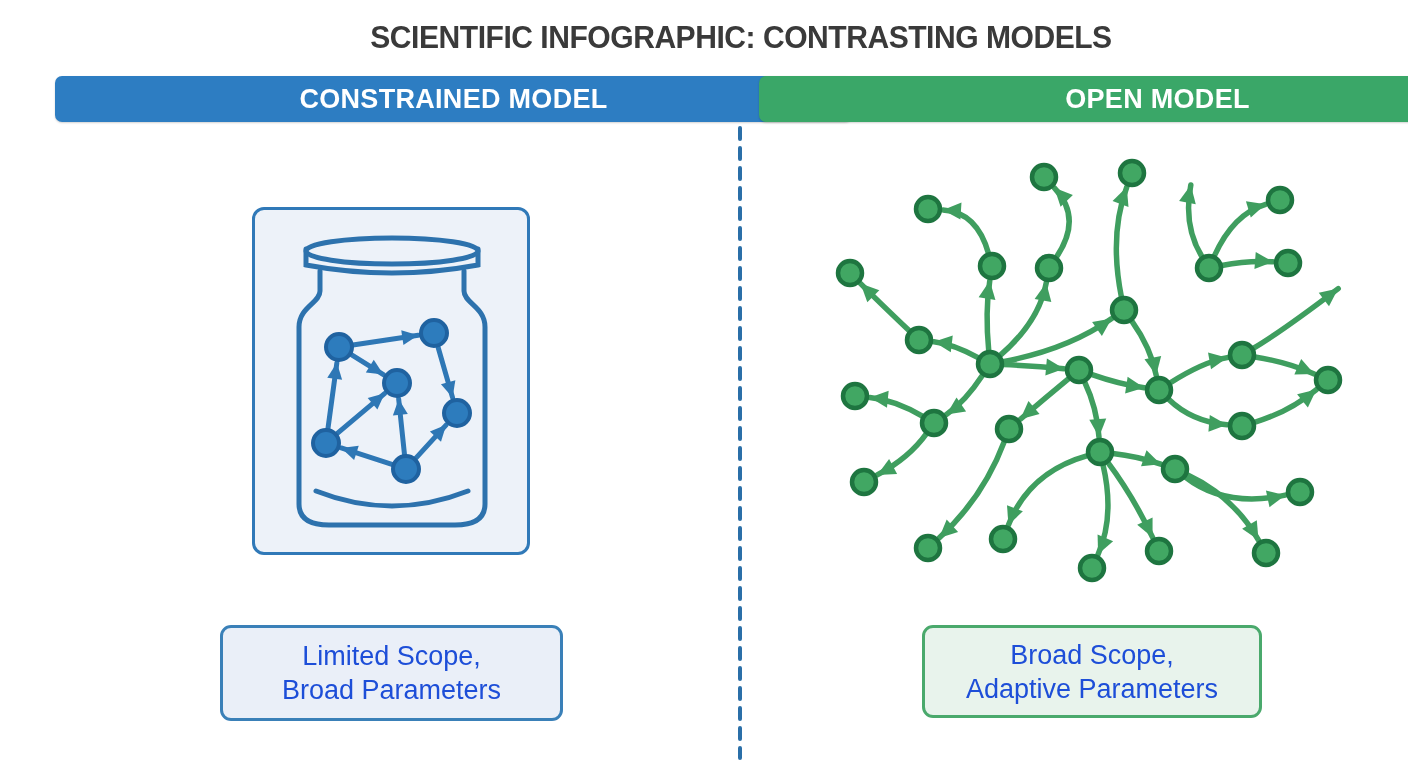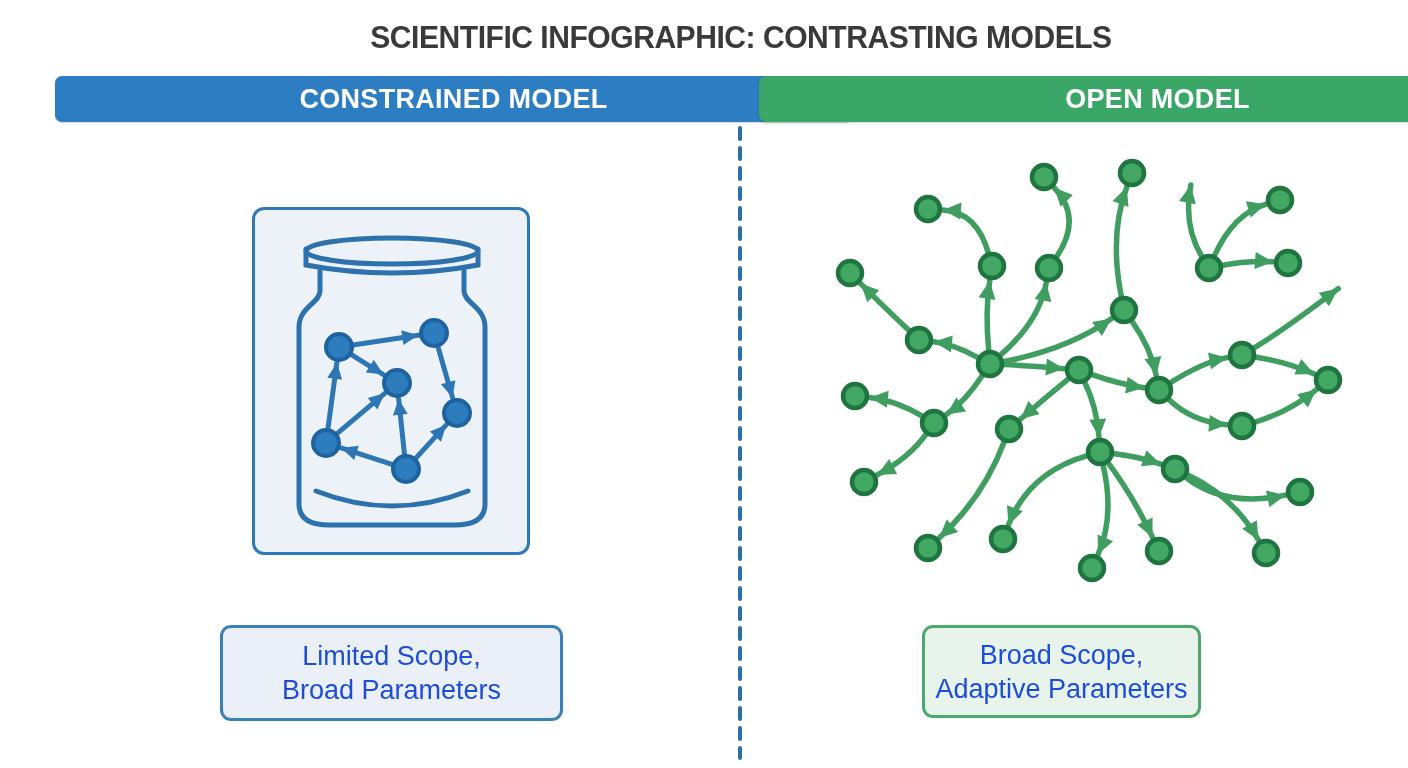--- a/index.html
+++ b/index.html
@@ -28,21 +28,21 @@
   .label-box{
     position:absolute;top:625px;border-radius:11px;box-sizing:border-box;
     display:flex;flex-direction:column;align-items:center;justify-content:center;
     font-size:27px;color:#1d4ed8;line-height:34px;text-align:center;
   }
   .label-left{
     left:183px;width:343px;height:96px;
     background:var(--blue-label_fill);border:3px solid var(--blue-label_border);
   }
   .label-right{
-    left:885px;width:279px;height:93px;
+    left:885px;width:340px;height:93px;
     background:var(--green-label_fill);border:3px solid var(--green-label_border);
   }
   #overlay{position:absolute;left:0;top:0;pointer-events:none;}
   .jar-stroke{fill:none;stroke:var(--blue-jar_outline);stroke-width:5;stroke-linecap:round;}
   .divider{stroke:var(--blue-divider);stroke-width:4;stroke-linecap:round;}
 </style>
 </head>
 <body>
 
 <div id="stage">

